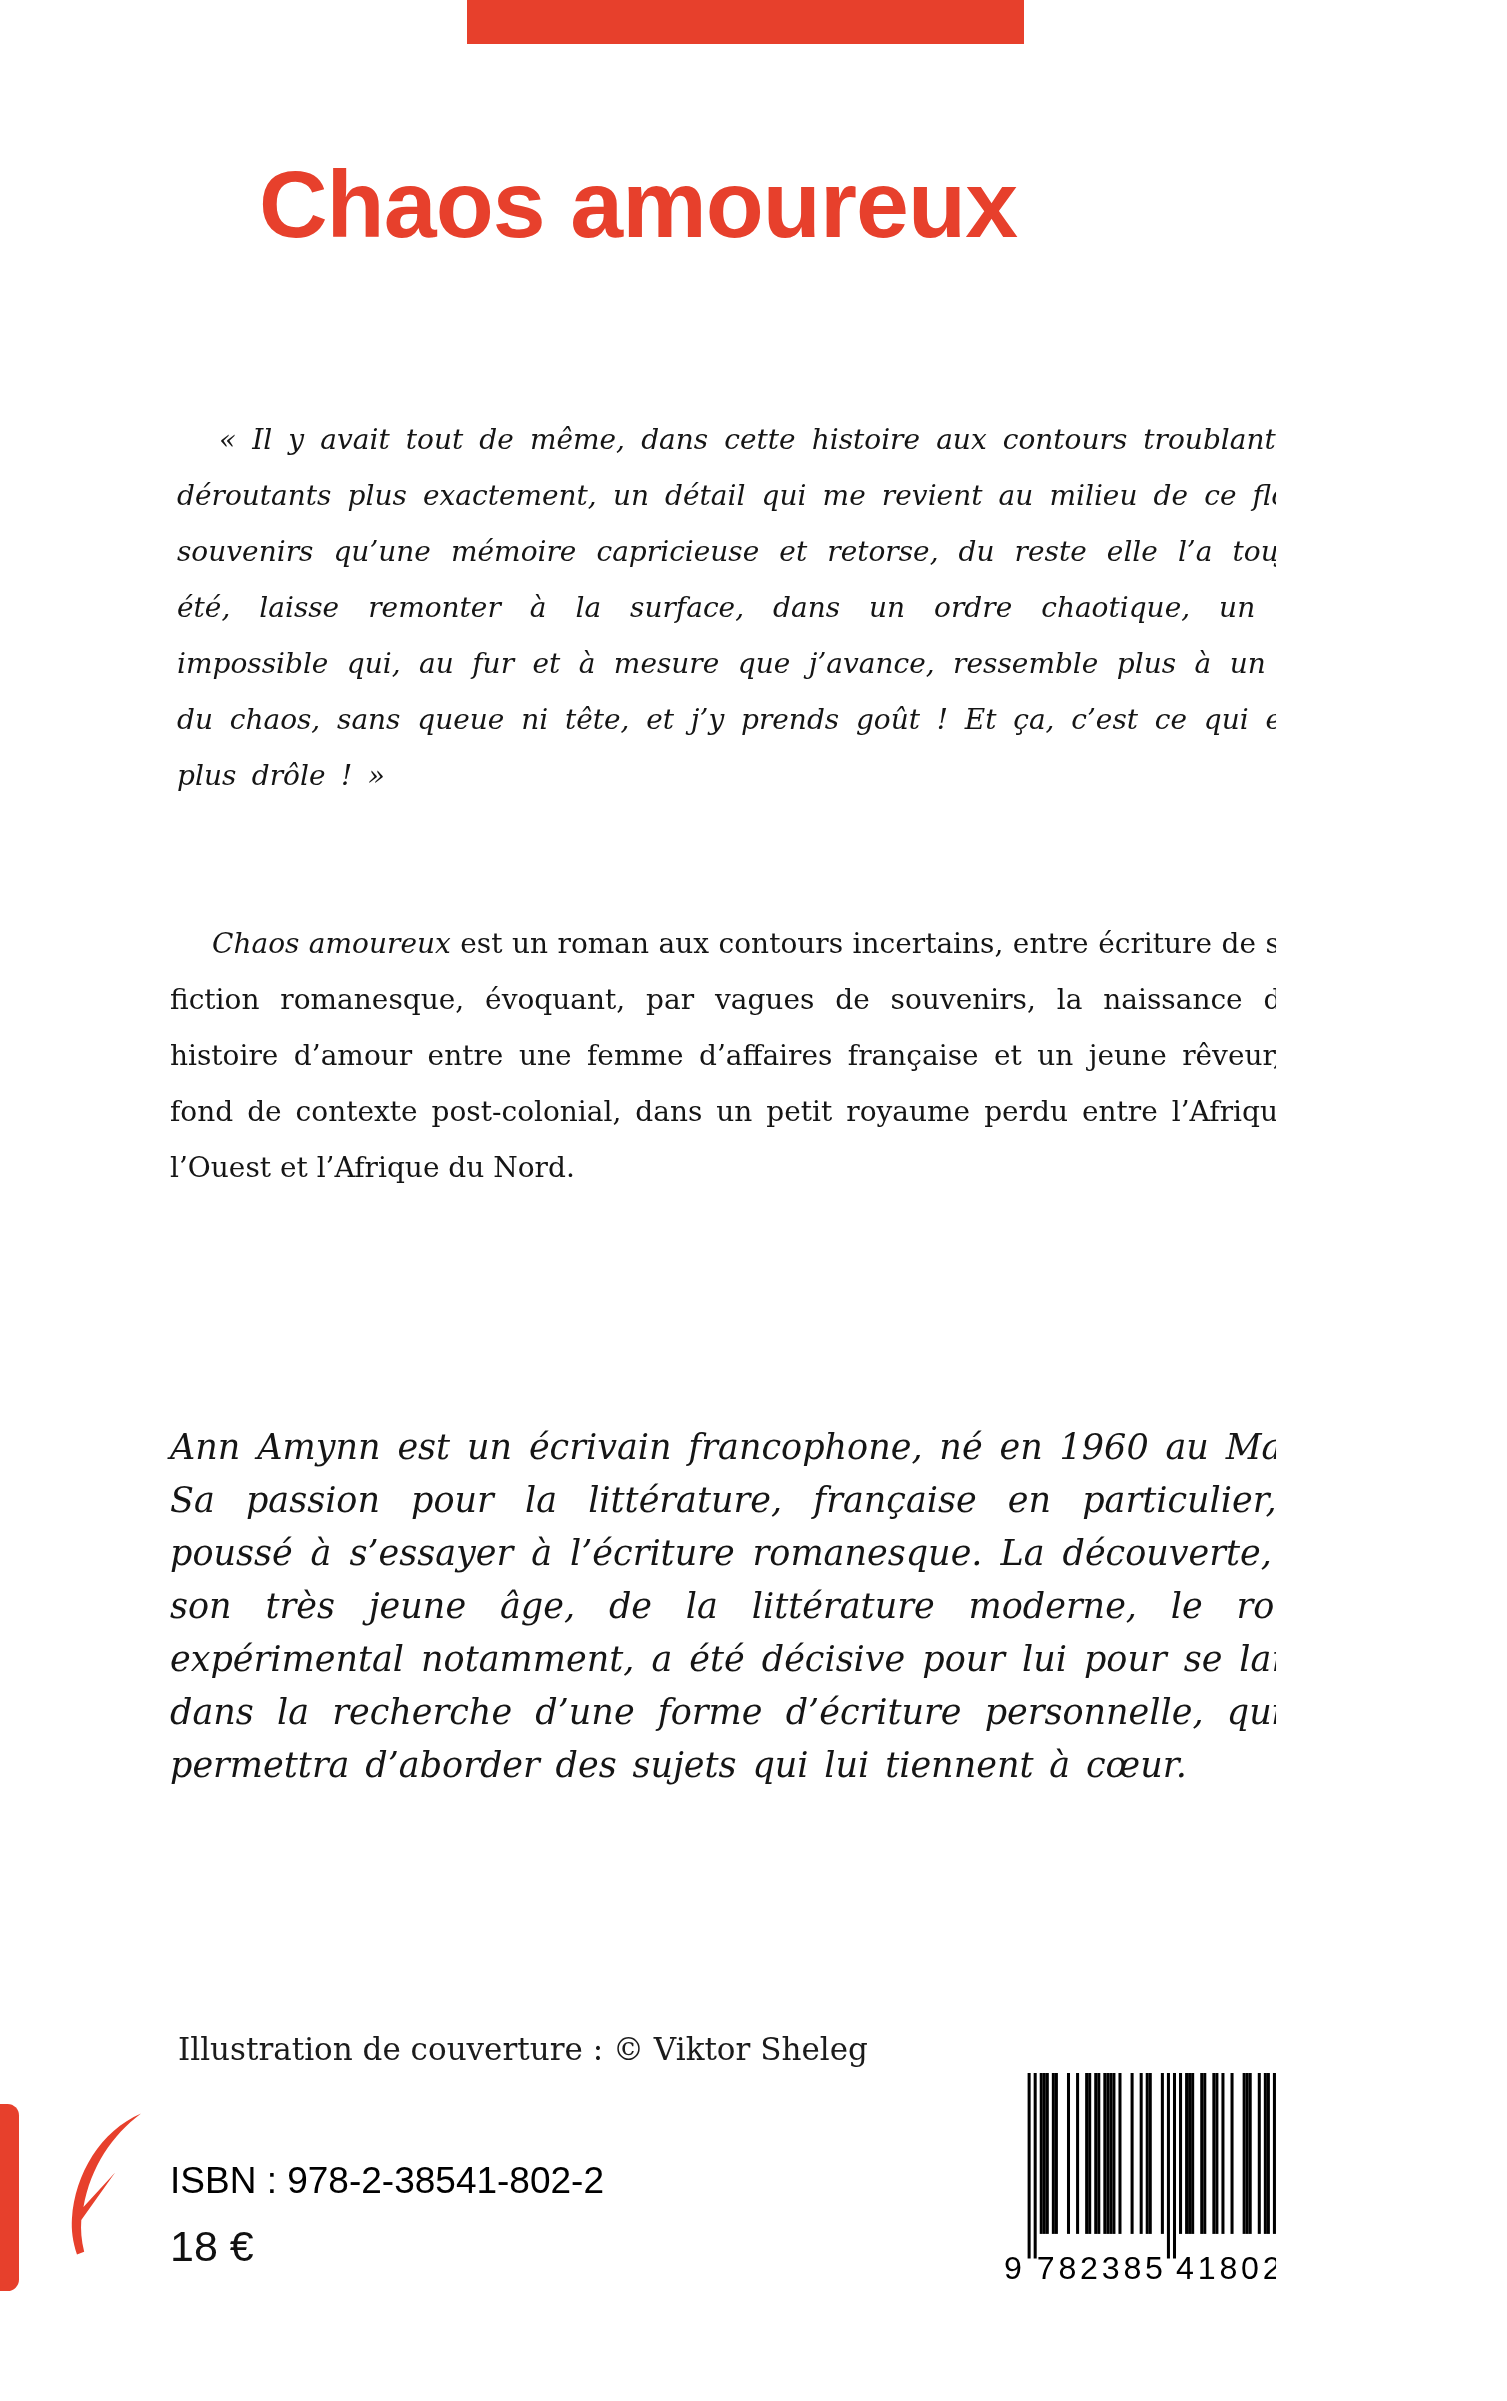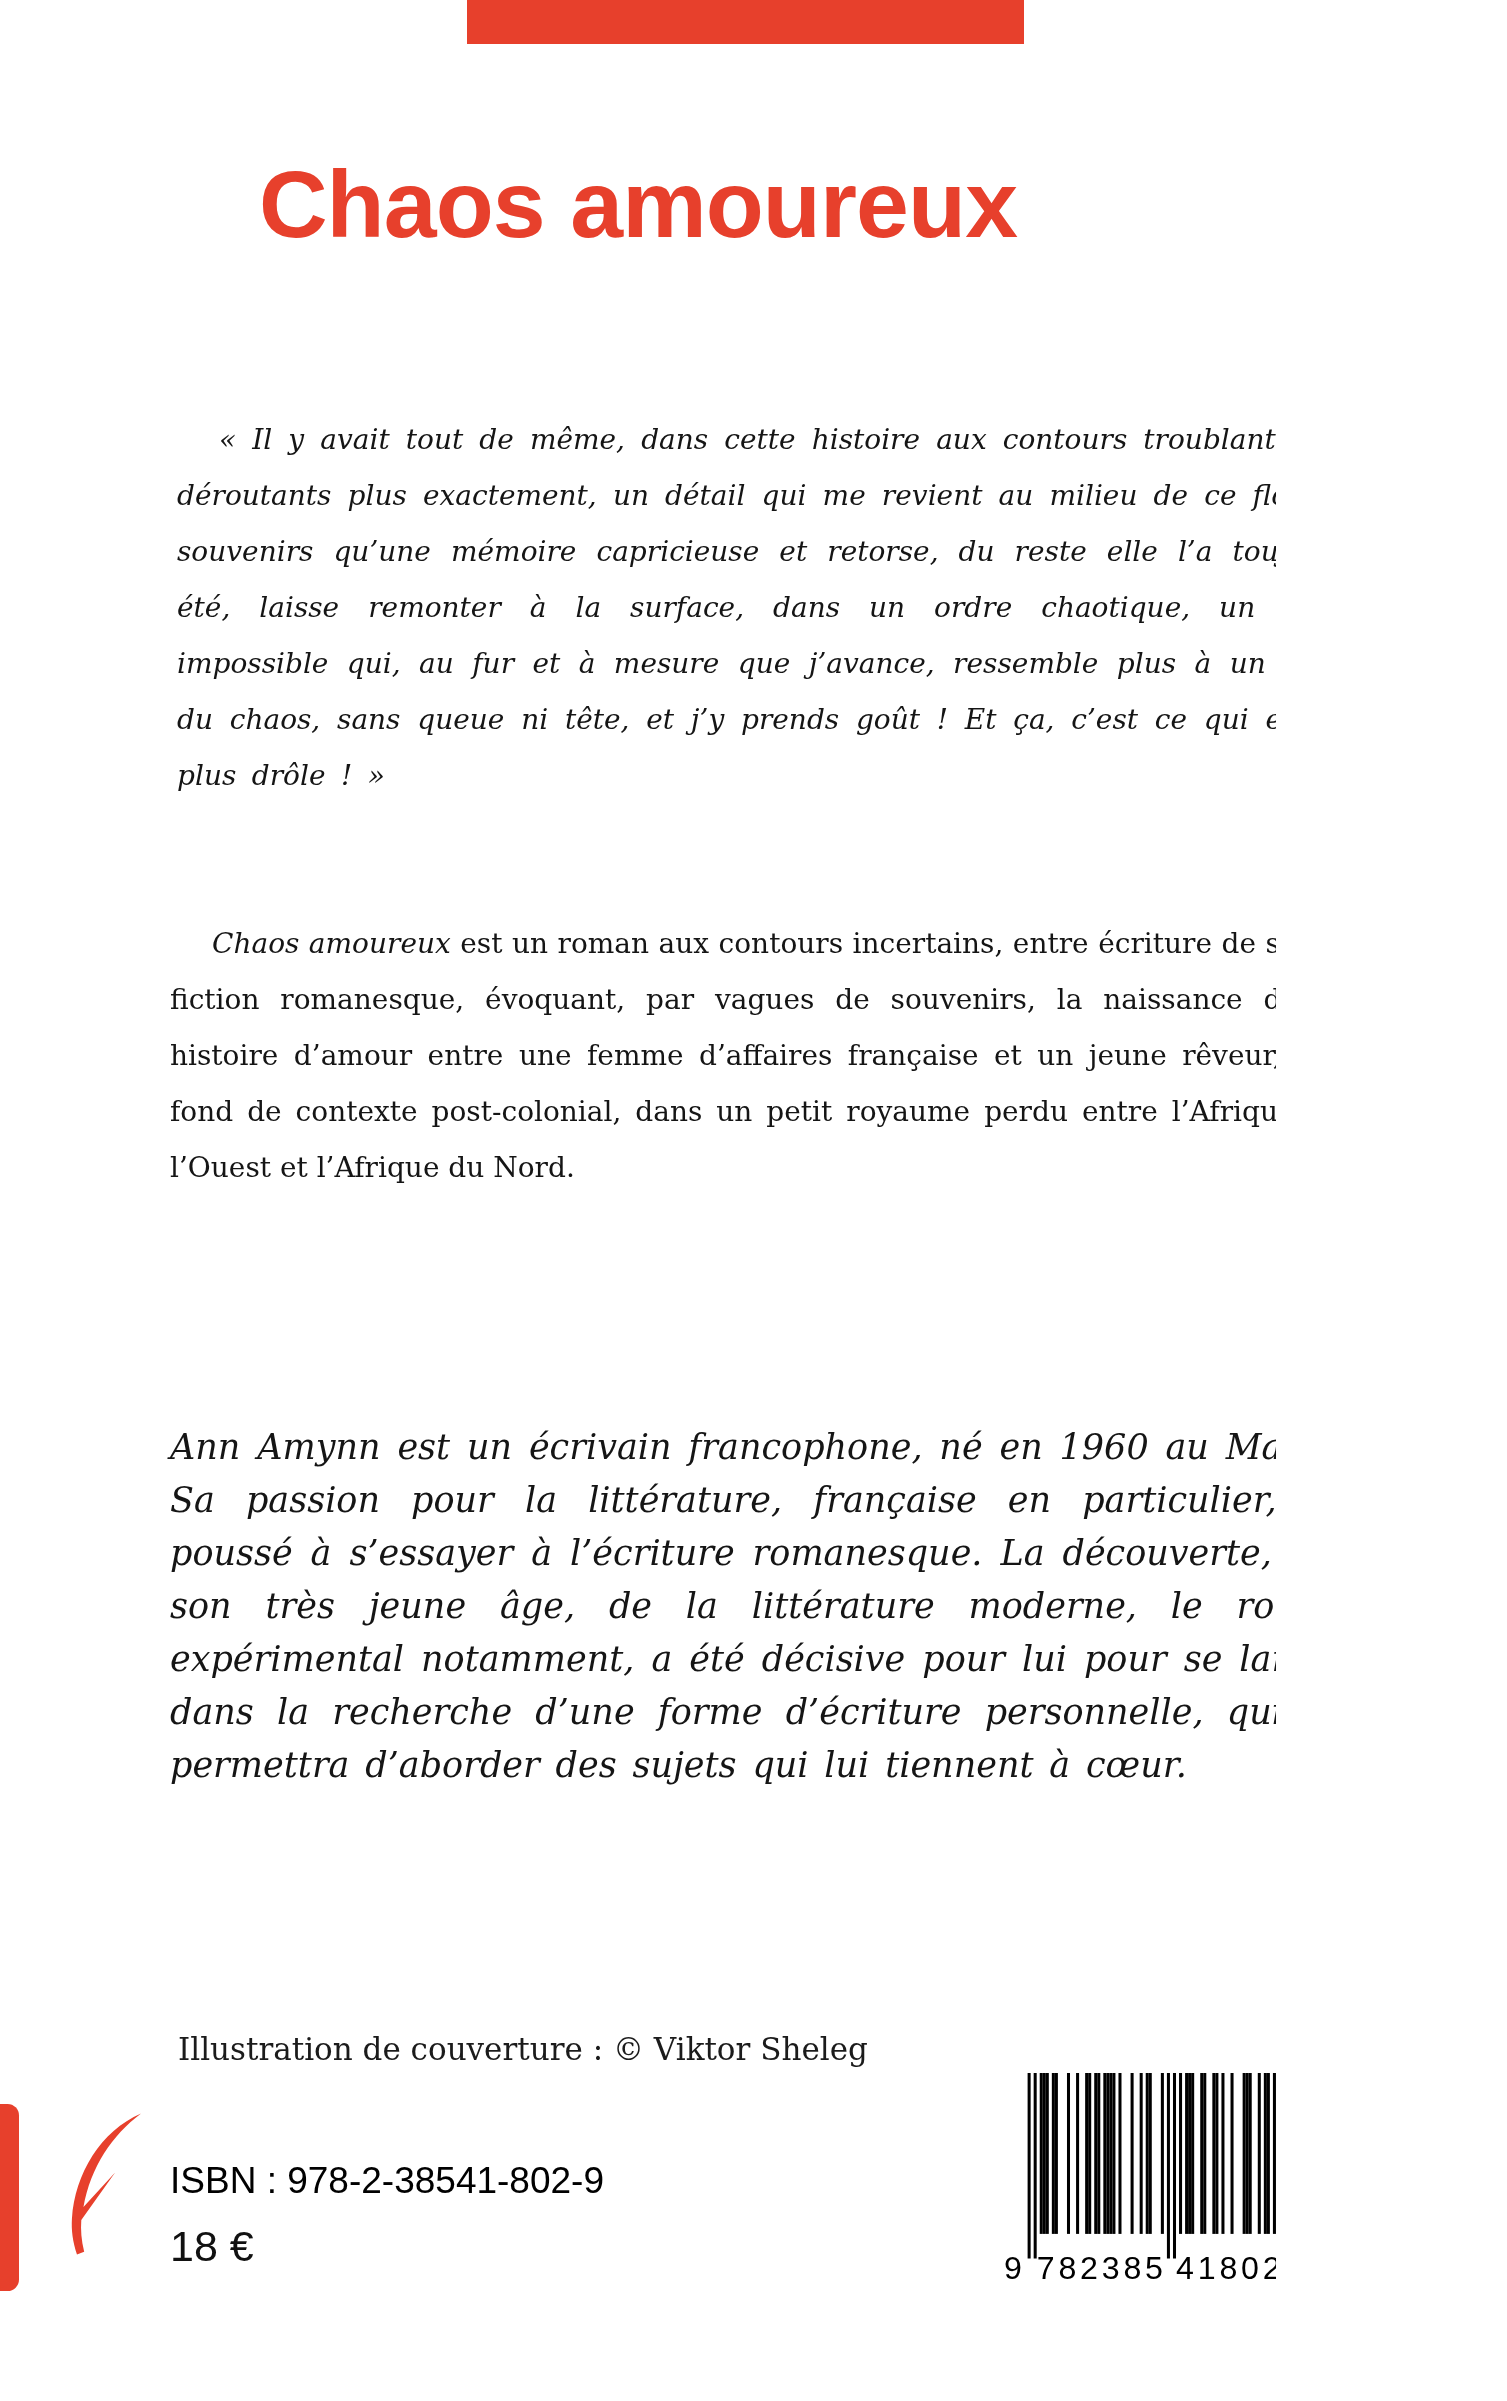--- a/index.html
+++ b/index.html
@@ -86,21 +86,21 @@
     <path fill="#e7402c" d="M52 1
       C24 13 6 43 4 74
       C3.5 82 4.5 90 7.5 99
       L12.5 97
       C10.5 89 10 82 10.5 75
       L34 42
       L12 66
       C17 38 32 16 52 1 Z"></path>
   </svg>
 
-  <p class="isbn">ISBN : 978-2-38541-802-9</p>
+  <p class="isbn">ISBN : 978-2-38541-802-2</p>
 
   <p class="price">18 €</p>
 
   <div class="barcode-box">
     <svg id="barcode-svg" viewBox="0 0 344 224">
         <rect x="30.0" y="0" width="3.2" height="196" fill="#000"></rect>
         <rect x="36.4" y="0" width="3.2" height="196" fill="#000"></rect>
         <rect x="42.8" y="0" width="3.2" height="170" fill="#000"></rect>
         <rect x="46.0" y="0" width="3.2" height="170" fill="#000"></rect>
         <rect x="49.2" y="0" width="3.2" height="170" fill="#000"></rect>

